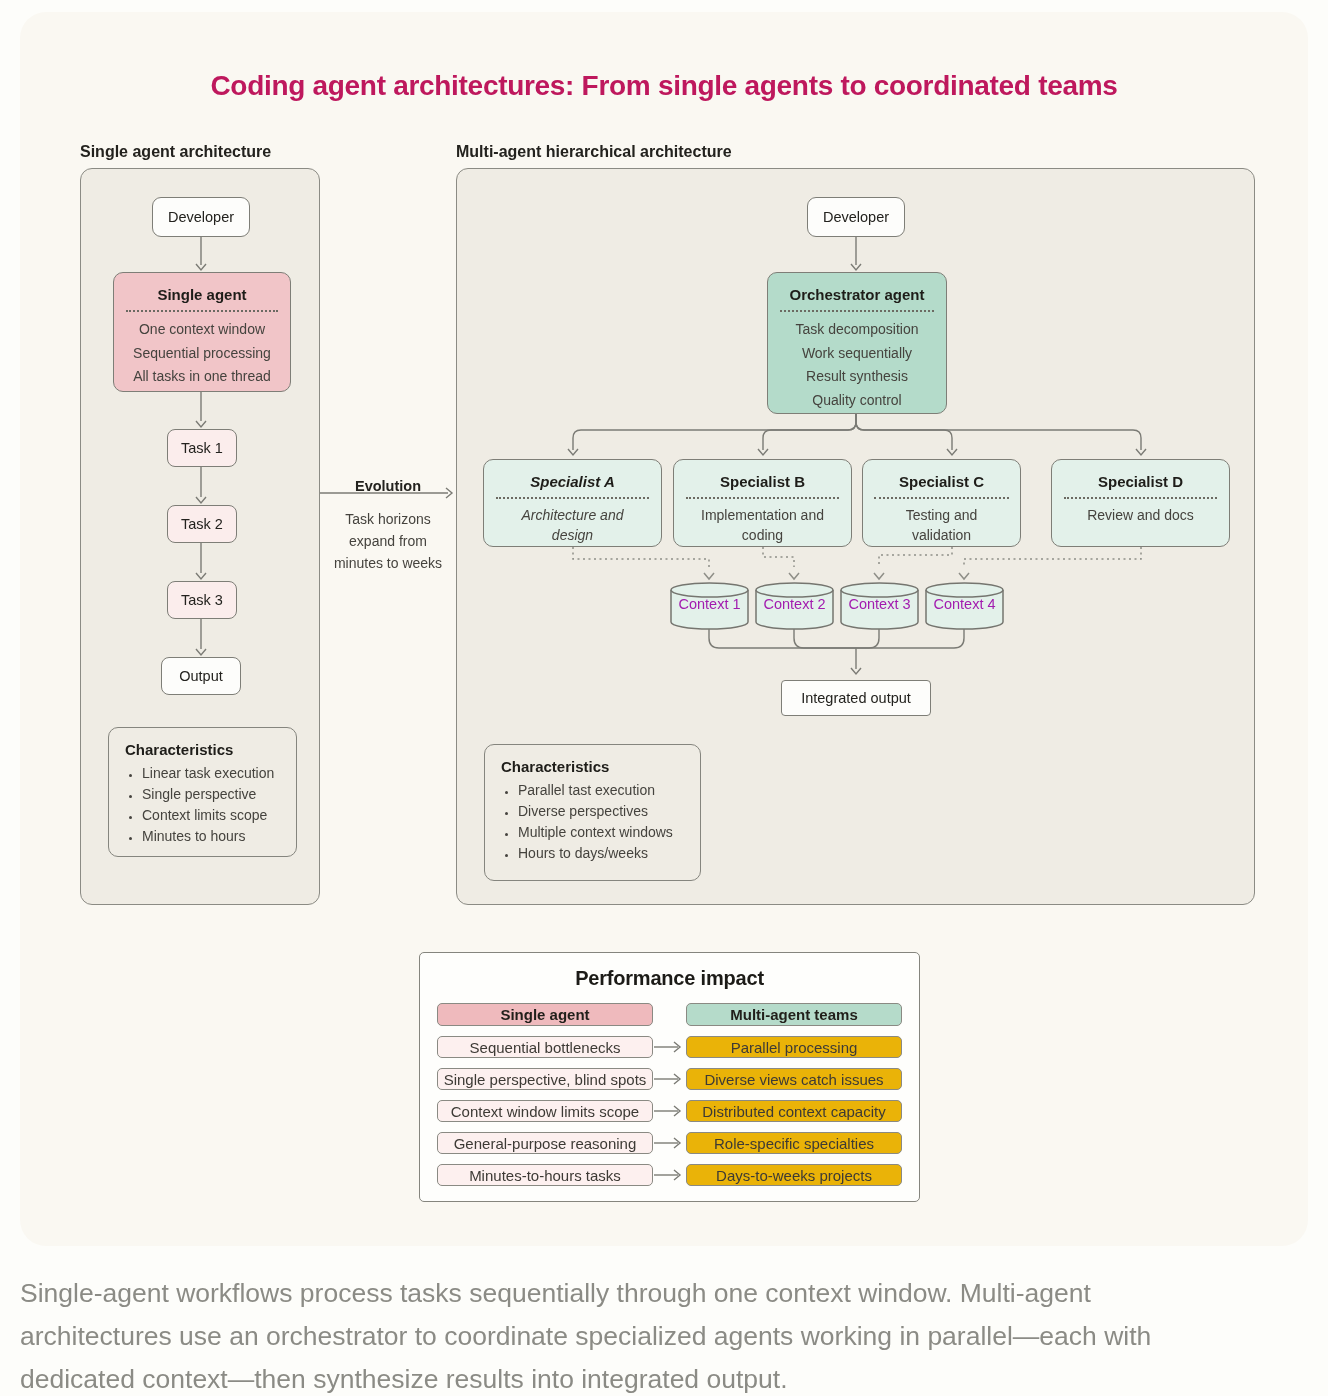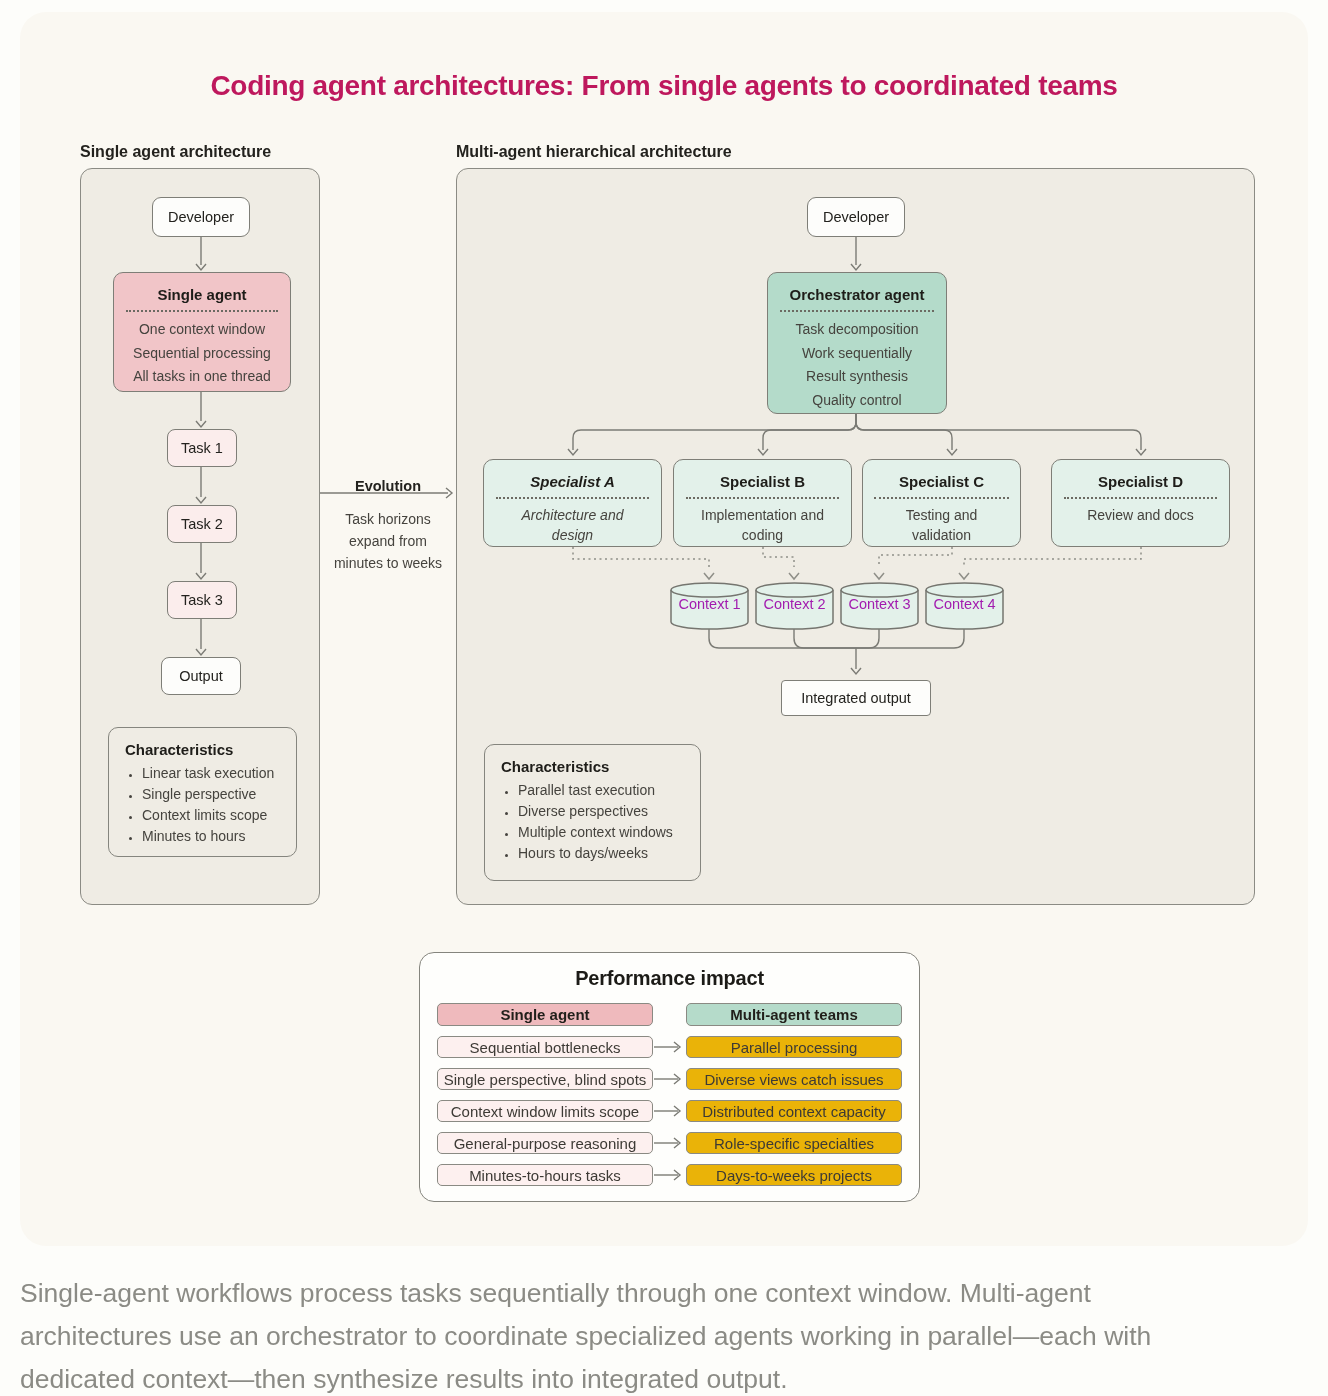--- a/index.html
+++ b/index.html
@@ -51,21 +51,21 @@
   
   .evolution { z-index:3; }
   .evo-label { position:absolute; left:300px; top:466px; width:136px; text-align:center;
     font-size:14.5px; font-weight:700; color:#23221e; }
   .evo-arrow { position:absolute; left:300px; top:473px; }
   .evo-desc  { position:absolute; left:309px; top:496px; width:118px; text-align:center;
     font-size:14px; line-height:22px; color:#45433e; }
 
   
   .perf { position:absolute; left:399px; top:940px; width:501px; height:250px;
-    background:#fefefc; border:1.4px solid #85857e; border-radius:15px; padding:14px 17px 0 17px; }
+    background:#fefefc; border:1.4px solid #85857e; border-radius:5px; padding:14px 17px 0 17px; }
   .perf-title { text-align:center; font-size:20px; font-weight:700; color:#1c1b17;
     letter-spacing:-0.2px; margin-bottom:13px; }
   .perf-row { display:flex; align-items:center; margin-bottom:10px; }
   .perf-cell { width:217px; height:22px; display:flex; align-items:center; justify-content:center;
     border:1.2px solid #8a8a83; border-radius:5px; font-size:15px; color:#3d3a35; }
   .perf-head .perf-cell { height:23px; font-size:15px; font-weight:700; color:#211f1a; }
   .head-left  { background:#efbabd; }
   .head-right { background:#b5dbca; }
   .row-left   { background:#fdf0ef; }
   .row-right  { background:#eab308; }

